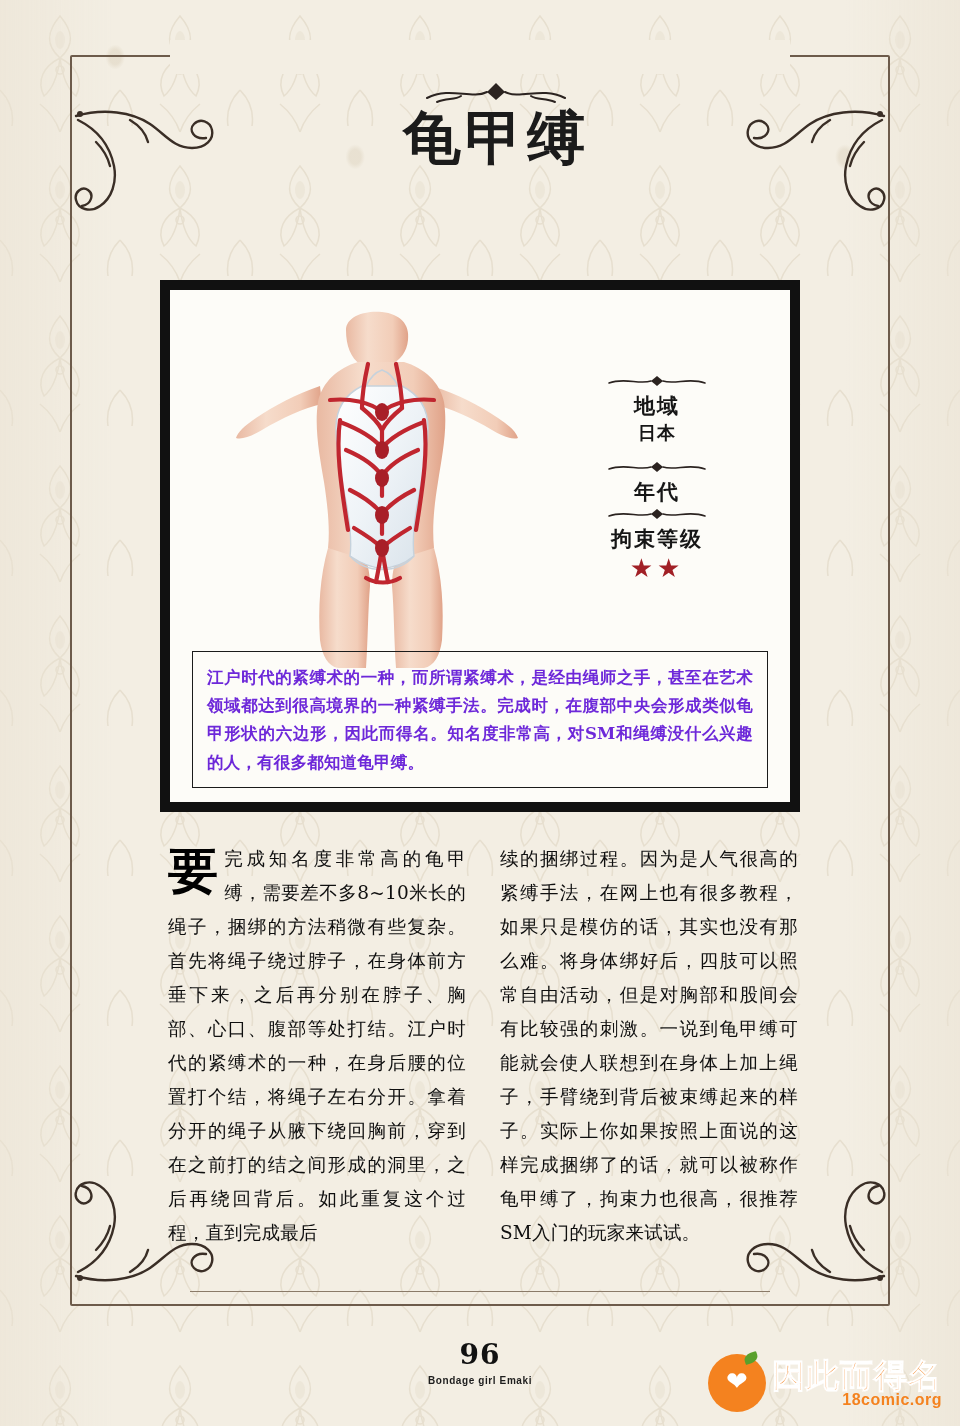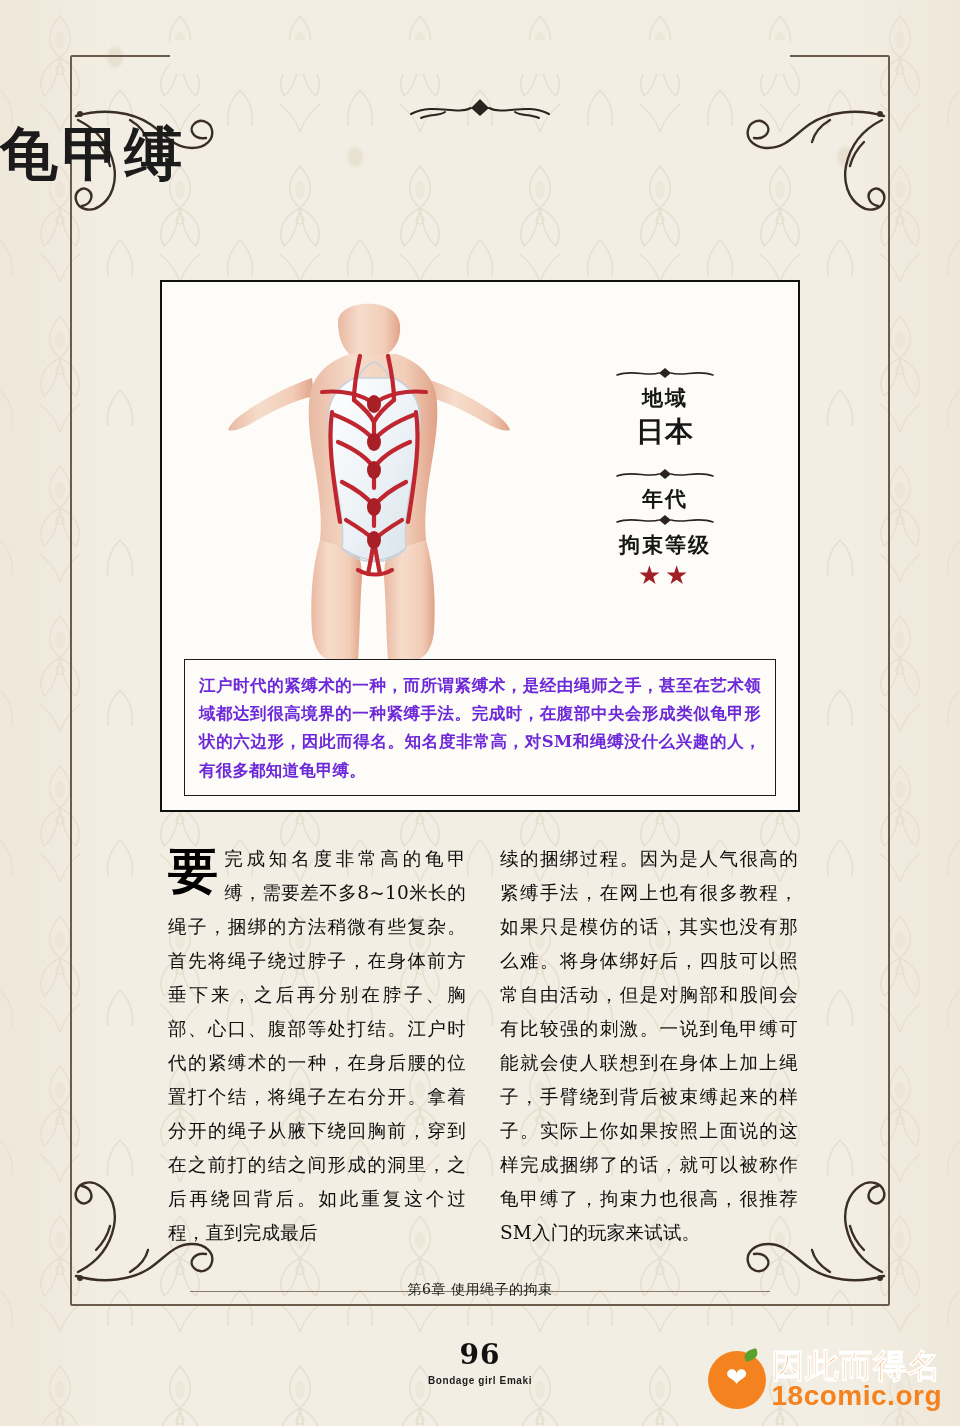--- a/index.html
+++ b/index.html
@@ -41,22 +41,23 @@
   .frame-mask {
     position: absolute;
     background: #f3eee3;
   }
   
   .mask-top { left: 170px; right: 170px; top: 40px; height: 34px; }
 
   
   .title-wrap {
     position: absolute;
-    top: 96px; left: 0; right: 0;
-    text-align: left;
+    top: 80px; left: 0; right: 0;
+    text-align: center;
+    padding-left: 32px;
   }
   .title-flourish {
     display: block;
     margin: 0 auto 2px;
     width: 150px; height: 26px;
   }
   .title {
     font-family: "DejaVu Serif", serif;
     font-size: 58px;
     font-weight: bold;
@@ -74,21 +75,21 @@
   .corner.tr { right: 74px; top: 108px;  transform: scaleX(-1); }
   .corner.bl { left: 74px;  bottom: 142px; transform: scaleY(-1); }
   .corner.br { right: 74px; bottom: 142px; transform: scale(-1,-1); }
 
   
   .plate {
     position: absolute;
     left: 160px; top: 280px;
     width: 640px; height: 532px;
     background: #111111;
-    padding: 0;
+    padding: 8px;
   }
   .plate-inner {
     position: relative;
     width: 100%; height: 100%;
     background: #fdfcf8;
     border: 2px solid #111;
     overflow: hidden;
   }
   .figure-area {
     position: absolute;
@@ -107,21 +108,21 @@
     margin: 0 auto 4px;
     width: 104px; height: 14px;
   }
   .info-label {
     font-size: 21px;
     font-weight: bold;
     letter-spacing: 2px;
     line-height: 1.35;
   }
   .info-value {
-    font-size: 28px;
+    font-size: 18px;
     font-weight: bold;
     letter-spacing: 1px;
     line-height: 1.45;
     margin-bottom: 14px;
   }
   .stars {
     color: #a12026;
     font-size: 26px;
     letter-spacing: 4px;
     line-height: 1.2;
@@ -248,21 +249,21 @@
   .wm-cn {
     font-family: "DejaVu Serif", serif;
     font-size: 33px;
     font-weight: bold;
     color: #f4821f;
     letter-spacing: 1px;
     -webkit-text-stroke: 1px #ffffff;
   }
   .wm-url {
     font-family: "Liberation Sans", sans-serif;
-    font-size: 28px;
+    font-size: 16px;
     font-weight: bold;
     color: #f4821f;
     letter-spacing: 0.5px;
     text-align: right;
   }
 </style>
 </head>
 <body>
 
 <div class="page">
@@ -450,23 +451,20 @@
   <div class="body-cols">
     <div class="col">
       <span class="dropcap">要</span><span>完成知名度非常高的龟甲缚，需要差不多8~10米长的绳子，捆绑的方法稍微有些复杂。首先将绳子绕过脖子，在身体前方垂下来，之后再分别在脖子、胸部、心口、腹部等处打结。江户时代的紧缚术的一种，在身后腰的位置打个结，将绳子左右分开。拿着分开的绳子从腋下绕回胸前，穿到在之前打的结之间形成的洞里，之后再绕回背后。如此重复这个过程，直到完成最后</span>
     </div>
     <div class="col">
       <span>续的捆绑过程。因为是人气很高的紧缚手法，在网上也有很多教程，如果只是模仿的话，其实也没有那么难。将身体绑好后，四肢可以照常自由活动，但是对胸部和股间会有比较强的刺激。一说到龟甲缚可能就会使人联想到在身体上加上绳子，手臂绕到背后被束缚起来的样子。实际上你如果按照上面说的这样完成捆绑了的话，就可以被称作龟甲缚了，拘束力也很高，很推荐SM入门的玩家来试试。</span>
     </div>
   </div>
 
   <div class="chapter-line"></div>
-  <div class="footer-rule">
-    <span class="chapter">第6章 使用绳子的拘束</span>
-  </div>
   <div class="footer">
     <div class="pagenum">96</div>
     <div class="booktitle">Bondage girl Emaki</div>
   </div>
 
   <div class="watermark">
     <div class="wm-logo">
       <span class="leaf"></span>
       <span class="heart">❤</span>
     </div>

